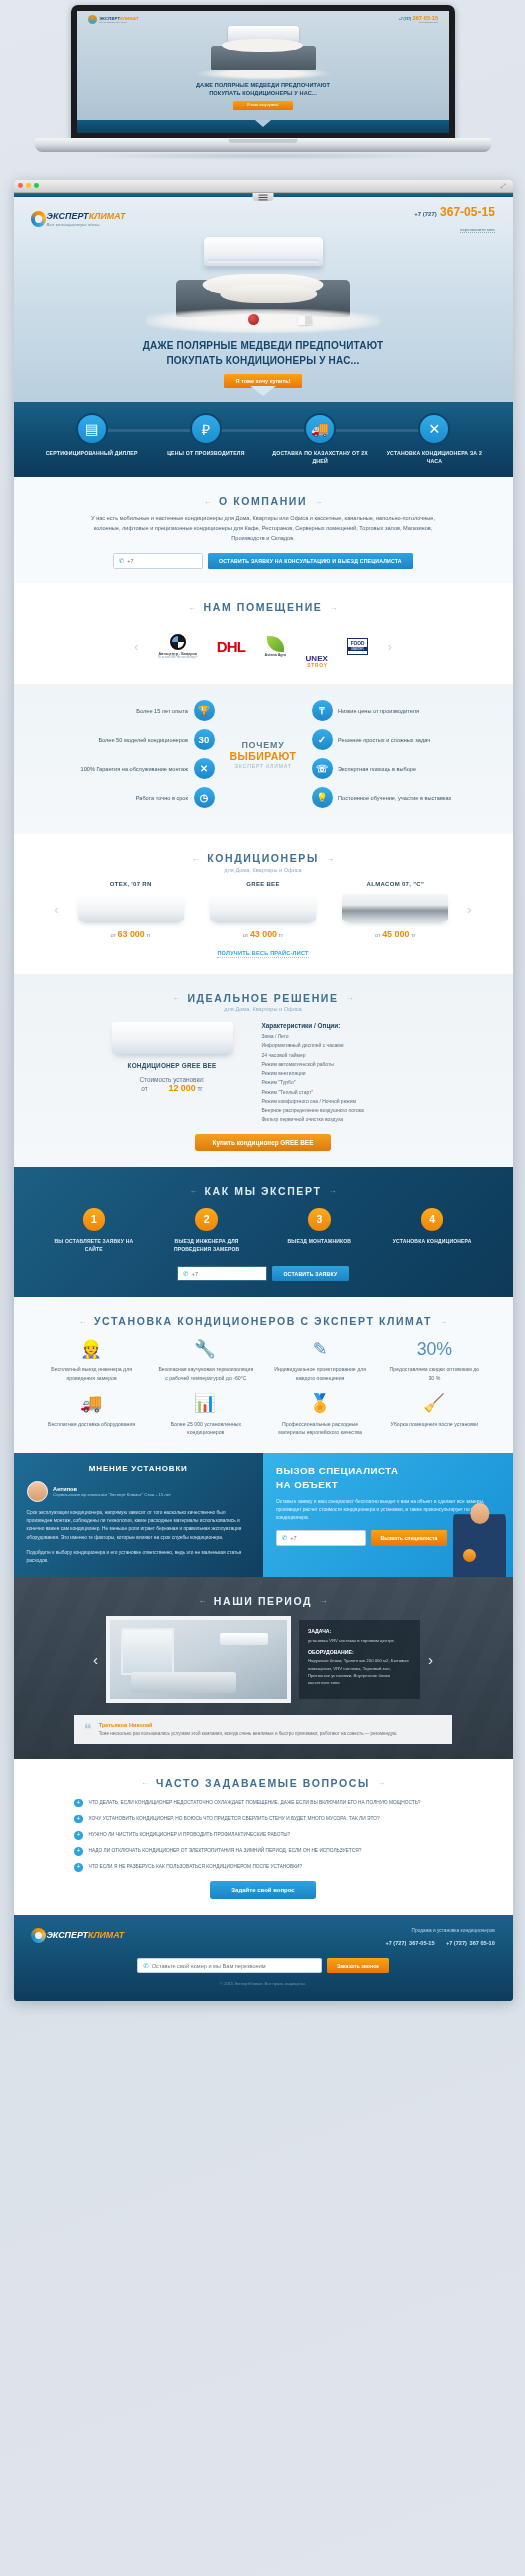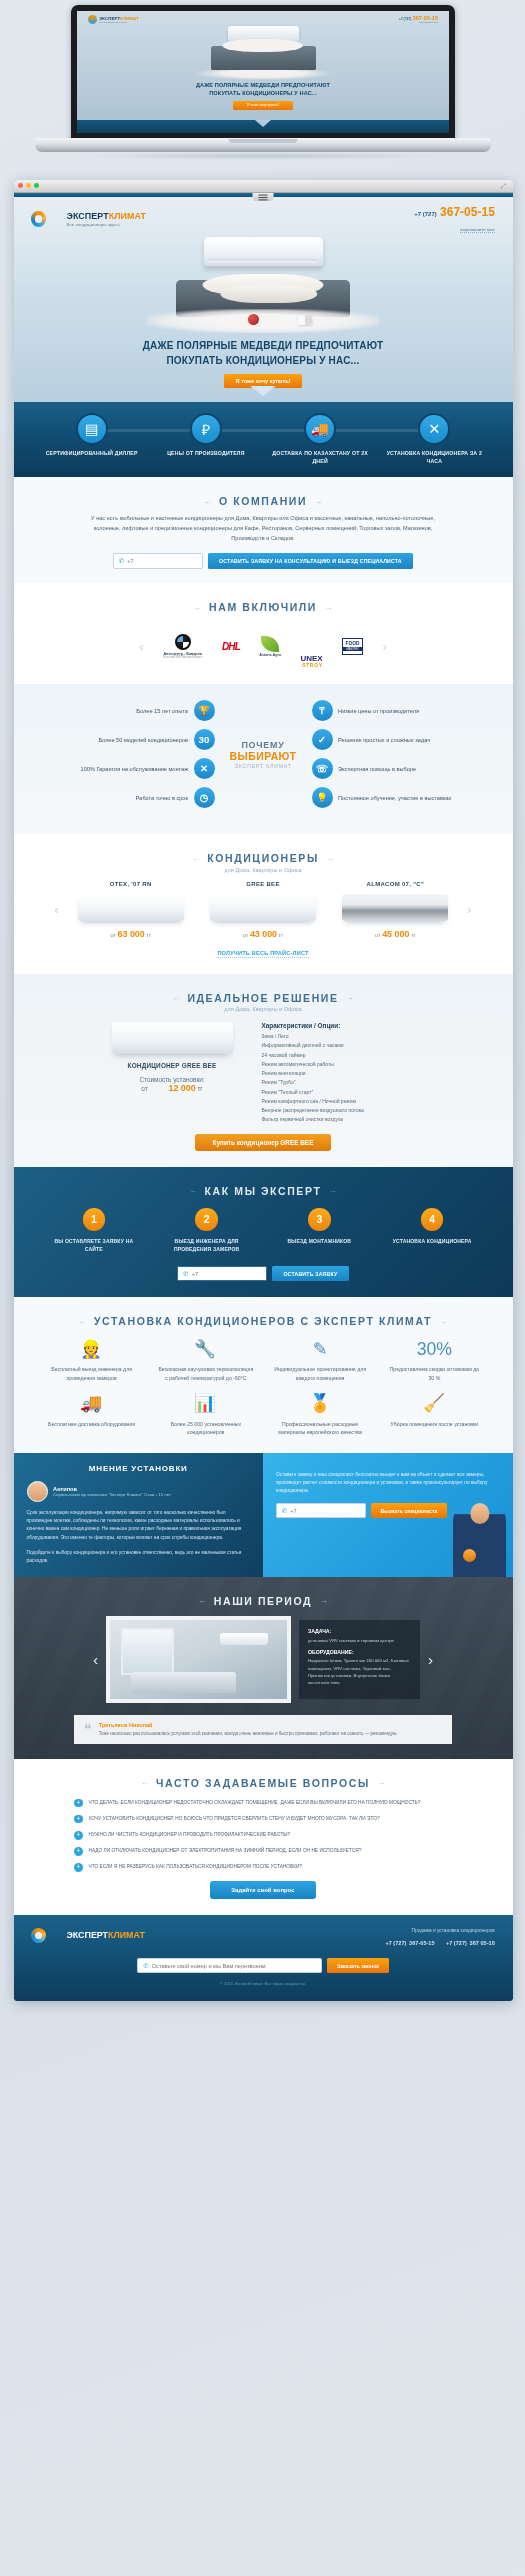--- a/index.html
+++ b/index.html
@@ -83,21 +83,21 @@
   .br-tab i { display:block;width:9.7px;height:0.8px;background:#4a4a4a;
     box-shadow:0 2.4px 0 #4a4a4a, 0 -2.4px 0 #4a4a4a; }
 
   
   .sec { position:relative; }
 
   
   .hero { background:linear-gradient(180deg,#e8eff4 0%,#cfdfea 45%,#b9cfdf 100%);
     padding:8px 0 0 0; position:relative; }
   .head-row { display:flex; align-items:center; justify-content:space-between; padding:0 17.7px; }
-  .logo { display:flex; align-items:center; gap:20px; }
+  .logo { display:flex; align-items:center; gap:0;font-style:italic; }
   .logo-mark { width:15.3px;height:15.3px;border-radius:50%;
     background:conic-gradient(from 20deg,#f59200 0deg,#f8b34a 60deg,#2ea3e0 150deg,#1c86c7 230deg,#f59200 330deg);
     position:relative; }
   .logo-mark:after{content:"";position:absolute;left:4px;top:4px;width:7.2px;height:7.2px;
     border-radius:50%;background:#eaf1f6;}
   .logo-text { font-size:8.9px; font-weight:bold; letter-spacing:0.1px; }
   .logo-text .b { color:#123a5c; } .logo-text .o { color:#f18a00; }
   .logo-sub { font-size:4.4px; color:#6a8296; margin-top:0.8px; letter-spacing:0.1px; }
   .phone-blk { text-align:right; }
   .phone-num { font-size:12px; font-weight:bold; color:#f18a00; white-space:nowrap; }
@@ -175,21 +175,21 @@
   .trust { background:#fff; padding-bottom:16px; }
   .logos { display:flex; align-items:center; justify-content:center; gap:19.3px;
     margin-top:11.3px; }
   .ar-nav { color:#c6d6e0; font-size:13.7px; font-weight:300; }
   .lg { text-align:center; }
   .lg .nm { font-size:3.7px; color:#3b4a57; font-weight:bold; margin-top:1.6px; }
   .lg .nm2 { font-size:2.6px; color:#8b97a2; }
   .bmw { width:16px;height:16px;border-radius:50%;margin:0 auto;
     background:conic-gradient(#1a1a1a 0 90deg,#fff 90deg 180deg,#1a1a1a 180deg 270deg,#6aa9dd 270deg);
     border:2.4px solid #111; }
-  .dhl { font-size:10px;font-weight:bold;color:#d40511;font-style:italic;letter-spacing:-0.8px; }
+  .dhl { font-size:15px;font-weight:bold;color:#d40511;letter-spacing:-0.8px; }
   .leaf { width:17.7px;height:16px;margin:0 auto;
     background:linear-gradient(135deg,#a7d14c,#5fa524); border-radius:0 80% 0 80%; }
   .unex { font-size:8px;font-weight:bold;margin-top:30px; }
   .unex .u{color:#2c2a7a;}
   .unex .st{display:block;font-size:4.8px;color:#f08c00;letter-spacing:0.8px;text-align:right;}
   .fm { width:21px;height:17.7px;border:1.6px solid #17306b;background:#fff;margin:0 auto;
     display:flex;flex-direction:column;align-items:center;justify-content:center; }
   .fm b{font-size:4.8px;color:#17306b;line-height:1;}
   .fm i{font-size:2.9px;color:#fff;background:#17306b;width:100%;text-align:center;
     font-style:normal;line-height:1.5;}
@@ -450,21 +450,21 @@
           <span class="ph-ic">✆</span>
           <input type="text" placeholder="+7" style="">
         </div>
         <button class="btn-blue">ОСТАВИТЬ ЗАЯВКУ НА КОНСУЛЬТАЦИЮ И ВЫЕЗД СПЕЦИАЛИСТА</button>
       </div>
     </div>
 
     <div class="sec trust">
       <div class="sh"><h2>
             <span class="ar">←</span>
-            <span>НАМ ВКЛЮЧИЛИ</span>
+            <span>НАМ ПОМЕЩЕНИЕ</span>
             <span class="ar">→</span>
           </h2></div>
       <div class="logos">
         <span class="ar-nav">‹</span>
         <div class="lg">
           <div class="bmw"></div>
           <div class="nm">Автоцентр - Бавария</div>
           <div class="nm2">В составе КМК «Астана Моторс»</div>
         </div>
         <div class="lg">
@@ -685,20 +685,24 @@
           <div class="av"></div>
           <div>
             <div class="exp-nm">Антипов</div>
             <div class="exp-pos">Сервис-инженер компании "Эксперт Климат" Стаж - 15 лет</div>
           </div>
         </div>
         <div class="exp-body">Срок эксплуатации кондиционера, напрямую зависит от того насколько качественно был произведен монтаж, соблюдены ли технологии, какие расходные материалы использовались и конечно важен сам кондиционер. Не меньше роли играет бережная и правильная эксплуатация оборудования. Это именно те факторы, которые влияют на срок службы кондиционера.</div>
         <div class="exp-body">Подойдите к выбору кондиционера и его установке ответственно, ведь это не маленькая статья расходов.</div>
       </div>
       <div class="exp-r">
+        <div class="exp-r-title">
+          <span>ВЫЗОВ СПЕЦИАЛИСТА</span><br>
+          <span>НА ОБЪЕКТ</span>
+        </div>
         <div class="exp-r-sub">Оставьте заявку и наш специалист бесплатно выедет к вам на объект и сделает все замеры, произведет расчет стоимости кондиционера и установки, а также проконсультирует по выбору кондиционера.</div>
         <div class="form-row">
           <div class="inp">
             <span class="ph-ic">✆</span>
             <input type="text" placeholder="+7" style="">
           </div>
           <button class="btn-orange-sm">Вызвать специалиста</button>
         </div>
         <div class="man"></div>
       </div>

